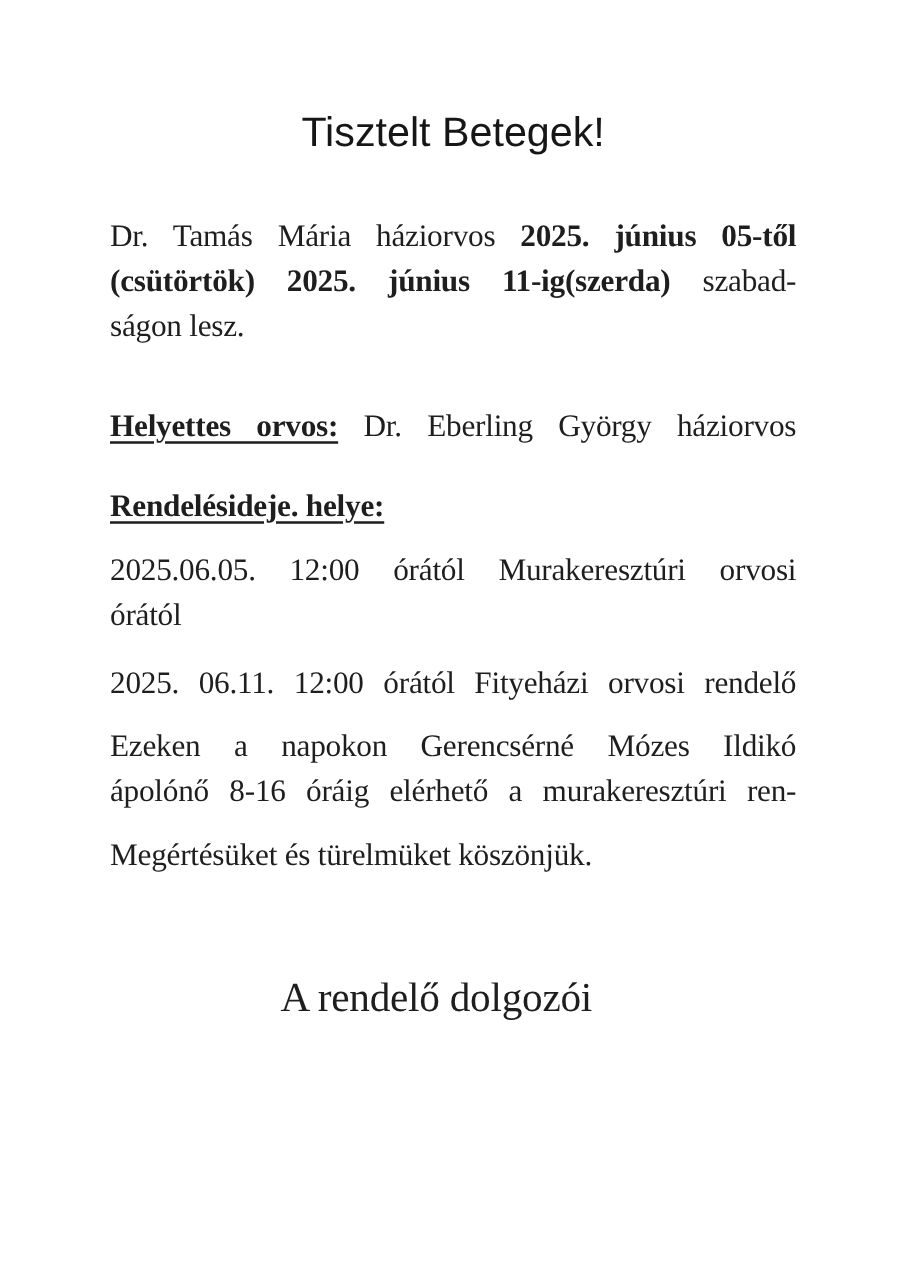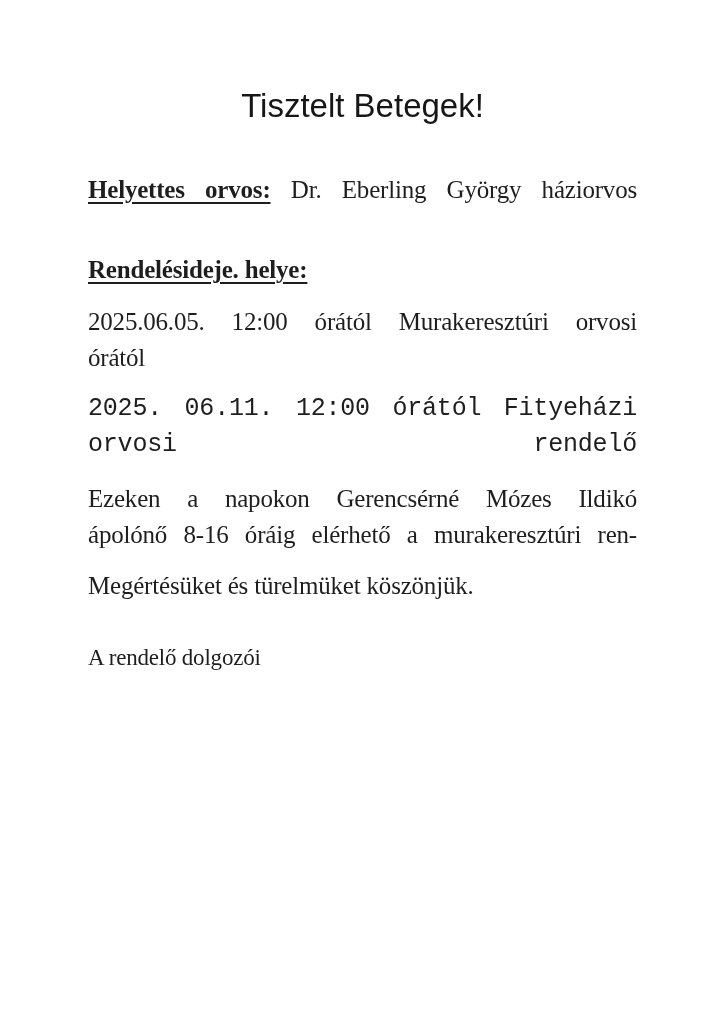--- a/index.html
+++ b/index.html
@@ -28,49 +28,54 @@
     margin: 86px 0 46px 0;
     color: #161616;
   }
   .para {
     font-size: 25px;
     line-height: 36px;
     letter-spacing: -0.2px;
     margin: 0 0 15px 0;
   }
   #paragraphs .para:nth-child(1) { margin-bottom: 44px; }
-  #paragraphs .para:nth-child(2) { margin-bottom: 16px; }
-  #paragraphs .para:nth-child(4) { margin-bottom: 18px; font-family: Liberation Mono, monospace; }
+  #paragraphs .para:nth-child(2) { margin-bottom: 28px; }
+  #paragraphs .para:nth-child(4) { margin-bottom: 18px; }
   .line { text-align: left; }
   .line.just {
     text-align: justify;
     text-align-last: justify;
   }
   .b { font-weight: bold; }
   .u {
     text-decoration: underline;
     text-decoration-thickness: 2px;
     text-underline-offset: 4px;
   }
   .signoff {
-    font-size: 23px;
+    font-size: 33px;
     line-height: 36px;
     letter-spacing: -0.2px;
-    margin-top: 36px;
-    text-align: left;
+    margin-top: 78px;
+    text-align: center;
     padding-right: 27px;
   }
 </style>
 </head>
 <body>
 
 <div class="page">
   <h1 class="title">Tisztelt Betegek!</h1>
 
   <div id="paragraphs">
+      <div class="para">
+        <div class="line just"><span>Dr. Tamás Mária háziorvos </span><span class="b">2025. június 05-től</span></div>
+        <div class="line just"><span class="b">(csütörtök) 2025. június 11-ig(szerda)</span><span> szabad-</span></div>
+        <div class="line"><span>ságon lesz.</span></div>
+      </div>
       <div class="para">
         <div class="line just"><span class="b u">Helyettes orvos:</span><span> Dr. Eberling György háziorvos</span></div>
       </div>
       <div class="para">
         <div class="line"><span class="b u">Rendelésideje. helye:</span></div>
       </div>
       <div class="para">
         <div class="line just"><span>2025.06.05. 12:00 órától Murakeresztúri orvosi</span></div>
         <div class="line"><span>órától</span></div>
       </div>

